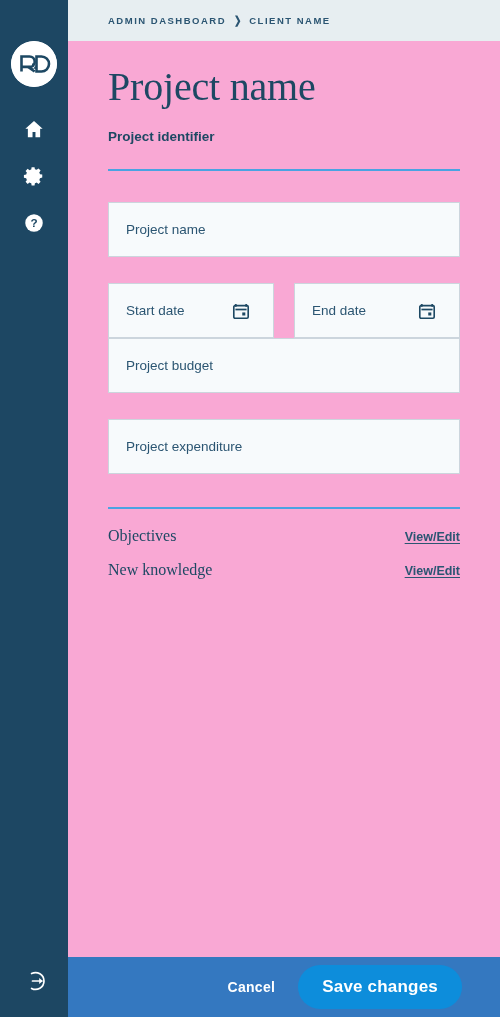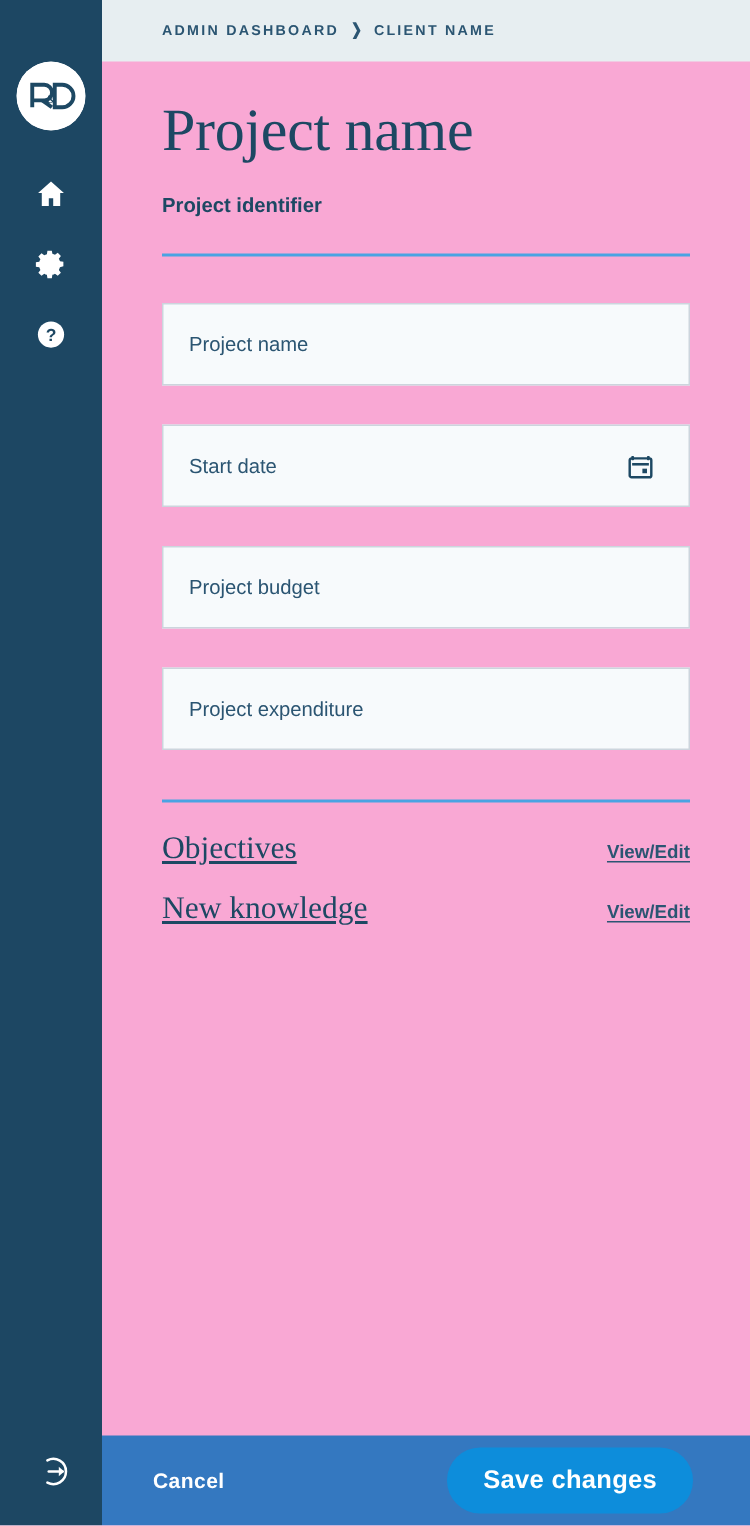--- a/index.html
+++ b/index.html
@@ -204,25 +204,24 @@
   .section-row {
     display: flex;
     align-items: baseline;
     justify-content: space-between;
     margin-top: 12px;
   }
   .section-row:first-child { margin-top: 0; }
 
   .section-title {
     font-family: "Liberation Serif", serif;
-    font-size: 21px;
+    font-size: 16px;
     font-weight: 400;
     color: #1d4863;
     line-height: 1.35;
-    text-decoration: underline;
   }
 
   .section-link {
     font-size: 12.5px;
     font-weight: 700;
     color: #2b5572;
     text-decoration: underline;
     text-underline-offset: 2px;
     cursor: pointer;
     white-space: nowrap;
@@ -232,21 +231,21 @@
   
   .footer {
     position: absolute;
     left: 68px;
     right: 0;
     bottom: 0;
     height: 60px;
     background: #3478c0;
     display: flex;
     align-items: center;
-    justify-content: space-between;
+    justify-content: flex-end;
     padding-right: 38px;
     gap: 9px;
     z-index: 4;
     padding-left: 20px;
   }
 
   .btn-cancel {
     background: transparent;
     border: none;
     color: #ffffff;
@@ -356,24 +355,36 @@
               <svg width="18" height="18" viewBox="0 0 20 20" aria-hidden="true">
                 <rect x="3.2" y="2.2" width="2" height="3.2" rx="0.6" fill="#1d4863"></rect>
                 <rect x="14.8" y="2.2" width="2" height="3.2" rx="0.6" fill="#1d4863"></rect>
                 <rect x="2" y="4" width="16" height="14" rx="1.4" fill="none" stroke="#1d4863" stroke-width="1.8"></rect>
                 <rect x="3.8" y="7.4" width="12.4" height="1.9" fill="#1d4863"></rect>
                 <rect x="11.4" y="11.6" width="3.4" height="3.4" fill="#1d4863"></rect>
               </svg>
             </span>
           </div>
 
+          <div class="field">
+            <span class="field-label">End date</span>
+            <span class="cal-icon">
+              <svg width="18" height="18" viewBox="0 0 20 20" aria-hidden="true">
+                <rect x="3.2" y="2.2" width="2" height="3.2" rx="0.6" fill="#1d4863"></rect>
+                <rect x="14.8" y="2.2" width="2" height="3.2" rx="0.6" fill="#1d4863"></rect>
+                <rect x="2" y="4" width="16" height="14" rx="1.4" fill="none" stroke="#1d4863" stroke-width="1.8"></rect>
+                <rect x="3.8" y="7.4" width="12.4" height="1.9" fill="#1d4863"></rect>
+                <rect x="11.4" y="11.6" width="3.4" height="3.4" fill="#1d4863"></rect>
+              </svg>
+            </span>
+          </div>
 
         </div>
 
-        <div style="margin-top:26px">
+        <div style="">
           <div class="field">
             <span class="field-label">Project budget</span>
           </div>
           <div class="field">
             <span class="field-label">Project expenditure</span>
           </div>
         </div>
 
       </div>
 

